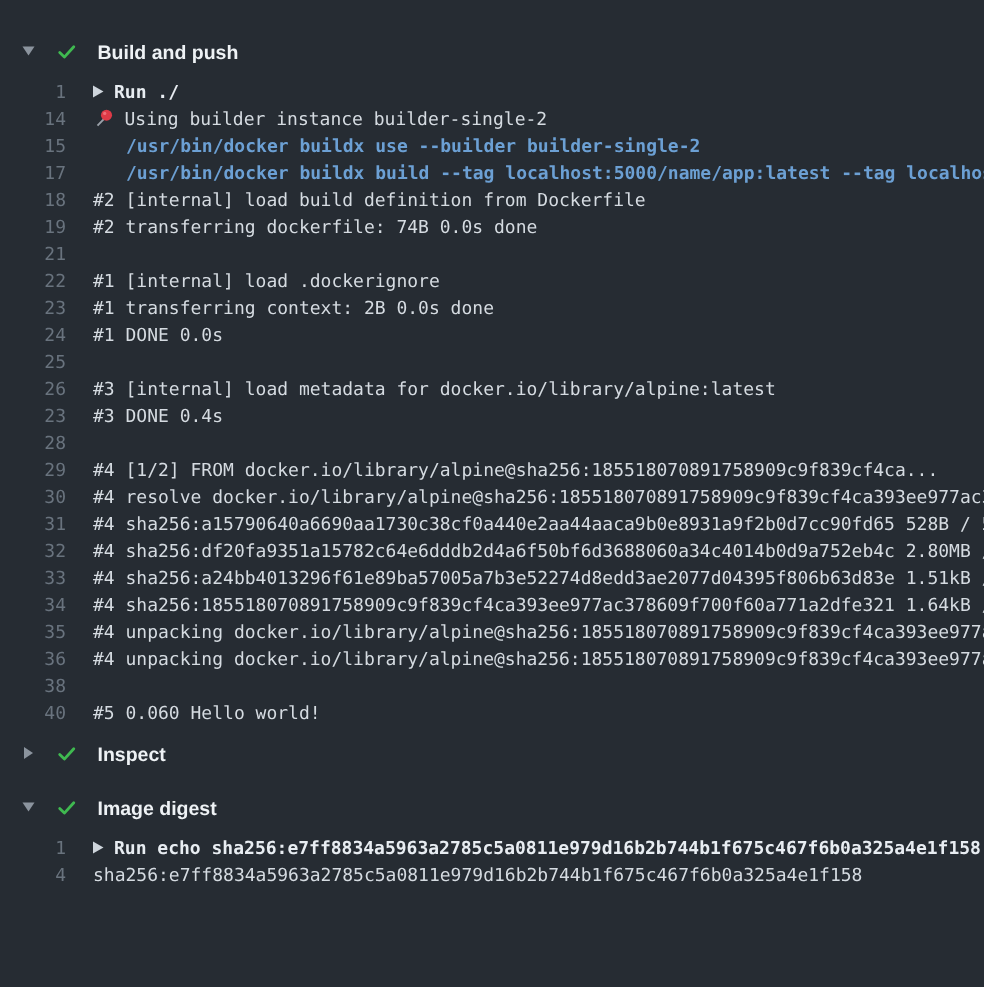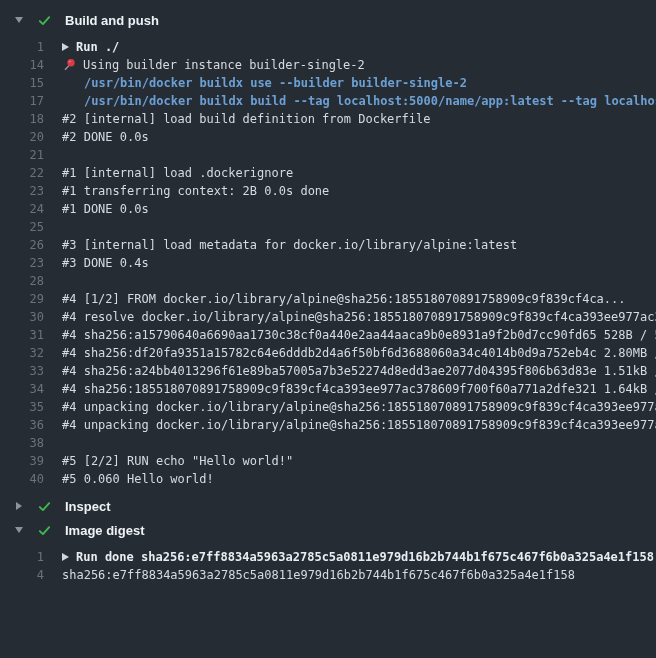--- a/index.html
+++ b/index.html
@@ -1,25 +1,25 @@
 <!DOCTYPE html>
 <html style="--bg: #262c33; --text: #d5dbe1; --command: #6ca0d4; --line-number: #69737e; --success: #3fb950; --chevron: #8b949e; --title: #eef2f5; --run-icon: #ced5dc;"><head>
 <meta charset="utf-8">
 <style>
   html,body { margin:0; padding:0; }
   body {
     width:656px; height:658px; overflow:hidden;
     background: var(--bg, #262c33);
     font-family: "DejaVu Sans Mono", monospace;
   }
-  #sections { padding-top:10px; }
+  #sections { padding-top:24px; }
 
   .section { }
   .section + .section { margin-top:8px; }
-  .section:last-child { margin-top:4px; }
+  .section:last-child { margin-top:16px; }
 
   .section-header {
     display:flex; align-items:center; height:20px; padding-left:14px; cursor:pointer;
   }
   .chevron-box { width:10px; display:flex; justify-content:center; flex:none; }
   .chevron {
     width:0; height:0;
     border-left:4.5px solid transparent;
     border-right:4.5px solid transparent;
     border-top:6px solid var(--chevron, #8b949e);
@@ -130,30 +130,30 @@
   <div class="row kind-plain">
     <span class="num">18</span>
     <span class="content">
       
       
       
       <span class="text">#2 [internal] load build definition from Dockerfile</span>
     </span>
   </div>
 
-
-  <div class="row kind-plain">
-    <span class="num">20</span>
-    <span class="content">
-      
-      
-      
-      <span class="text">#2 DONE 0.0s</span>
-    </span>
-  </div>
+  <div class="row kind-plain">
+    <span class="num">19</span>
+    <span class="content">
+      
+      
+      
+      <span class="text">#2 transferring dockerfile: 74B 0.0s done</span>
+    </span>
+  </div>
+
 
   <div class="row kind-plain">
     <span class="num">21</span>
     <span class="content">
       
       
       
       <span class="text"></span>
     </span>
   </div>
@@ -312,29 +312,20 @@
   <div class="row kind-plain">
     <span class="num">38</span>
     <span class="content">
       
       
       
       <span class="text"></span>
     </span>
   </div>
 
-  <div class="row kind-plain">
-    <span class="num">39</span>
-    <span class="content">
-      
-      
-      
-      <span class="text">#5 [2/2] RUN echo "Hello world!"</span>
-    </span>
-  </div>
 
   <div class="row kind-plain">
     <span class="num">40</span>
     <span class="content">
       
       
       
       <span class="text">#5 0.060 Hello world!</span>
     </span>
   </div>
@@ -364,21 +355,21 @@
       </svg>
       <span class="section-title">Image digest</span>
     </div>
     <div class="log">
   <div class="row kind-run">
     <span class="num">1</span>
     <span class="content">
       <span class="run-icon"></span>
       
       
-      <span class="text">Run done sha256:e7ff8834a5963a2785c5a0811e979d16b2b744b1f675c467f6b0a325a4e1f158</span>
+      <span class="text">Run echo sha256:e7ff8834a5963a2785c5a0811e979d16b2b744b1f675c467f6b0a325a4e1f158</span>
     </span>
   </div>
 
   <div class="row kind-plain">
     <span class="num">4</span>
     <span class="content">
       
       
       
       <span class="text">sha256:e7ff8834a5963a2785c5a0811e979d16b2b744b1f675c467f6b0a325a4e1f158</span>

